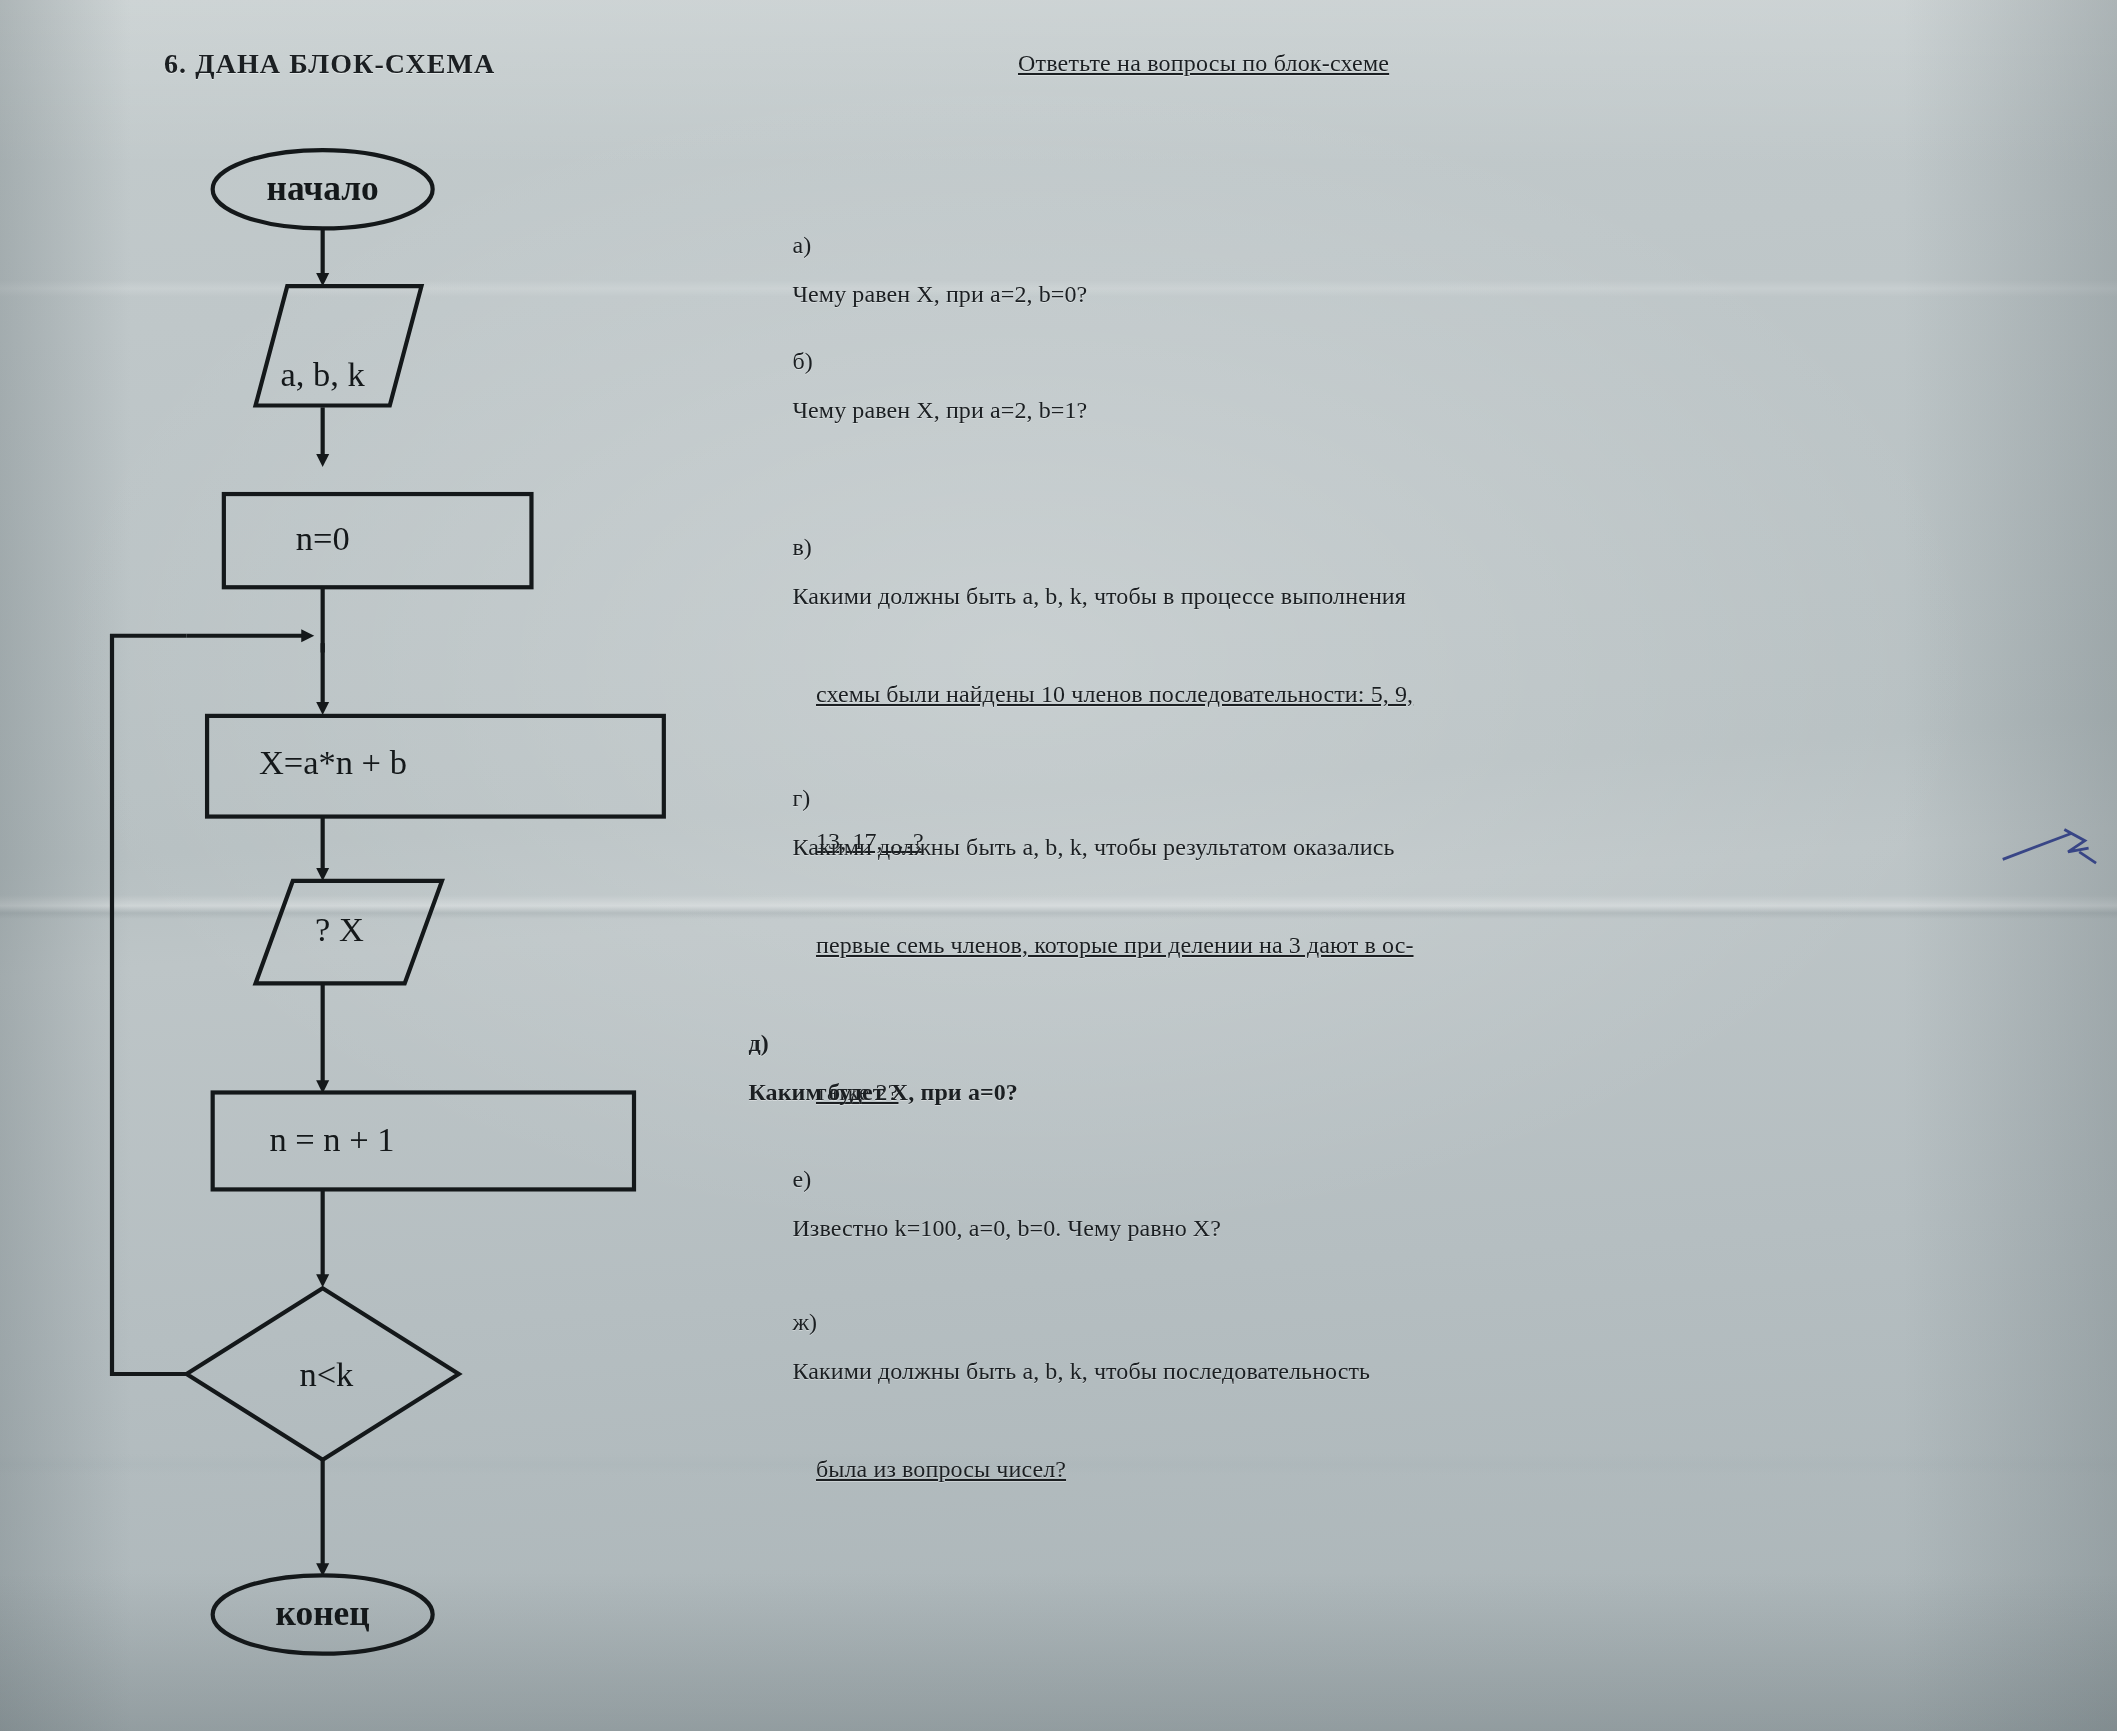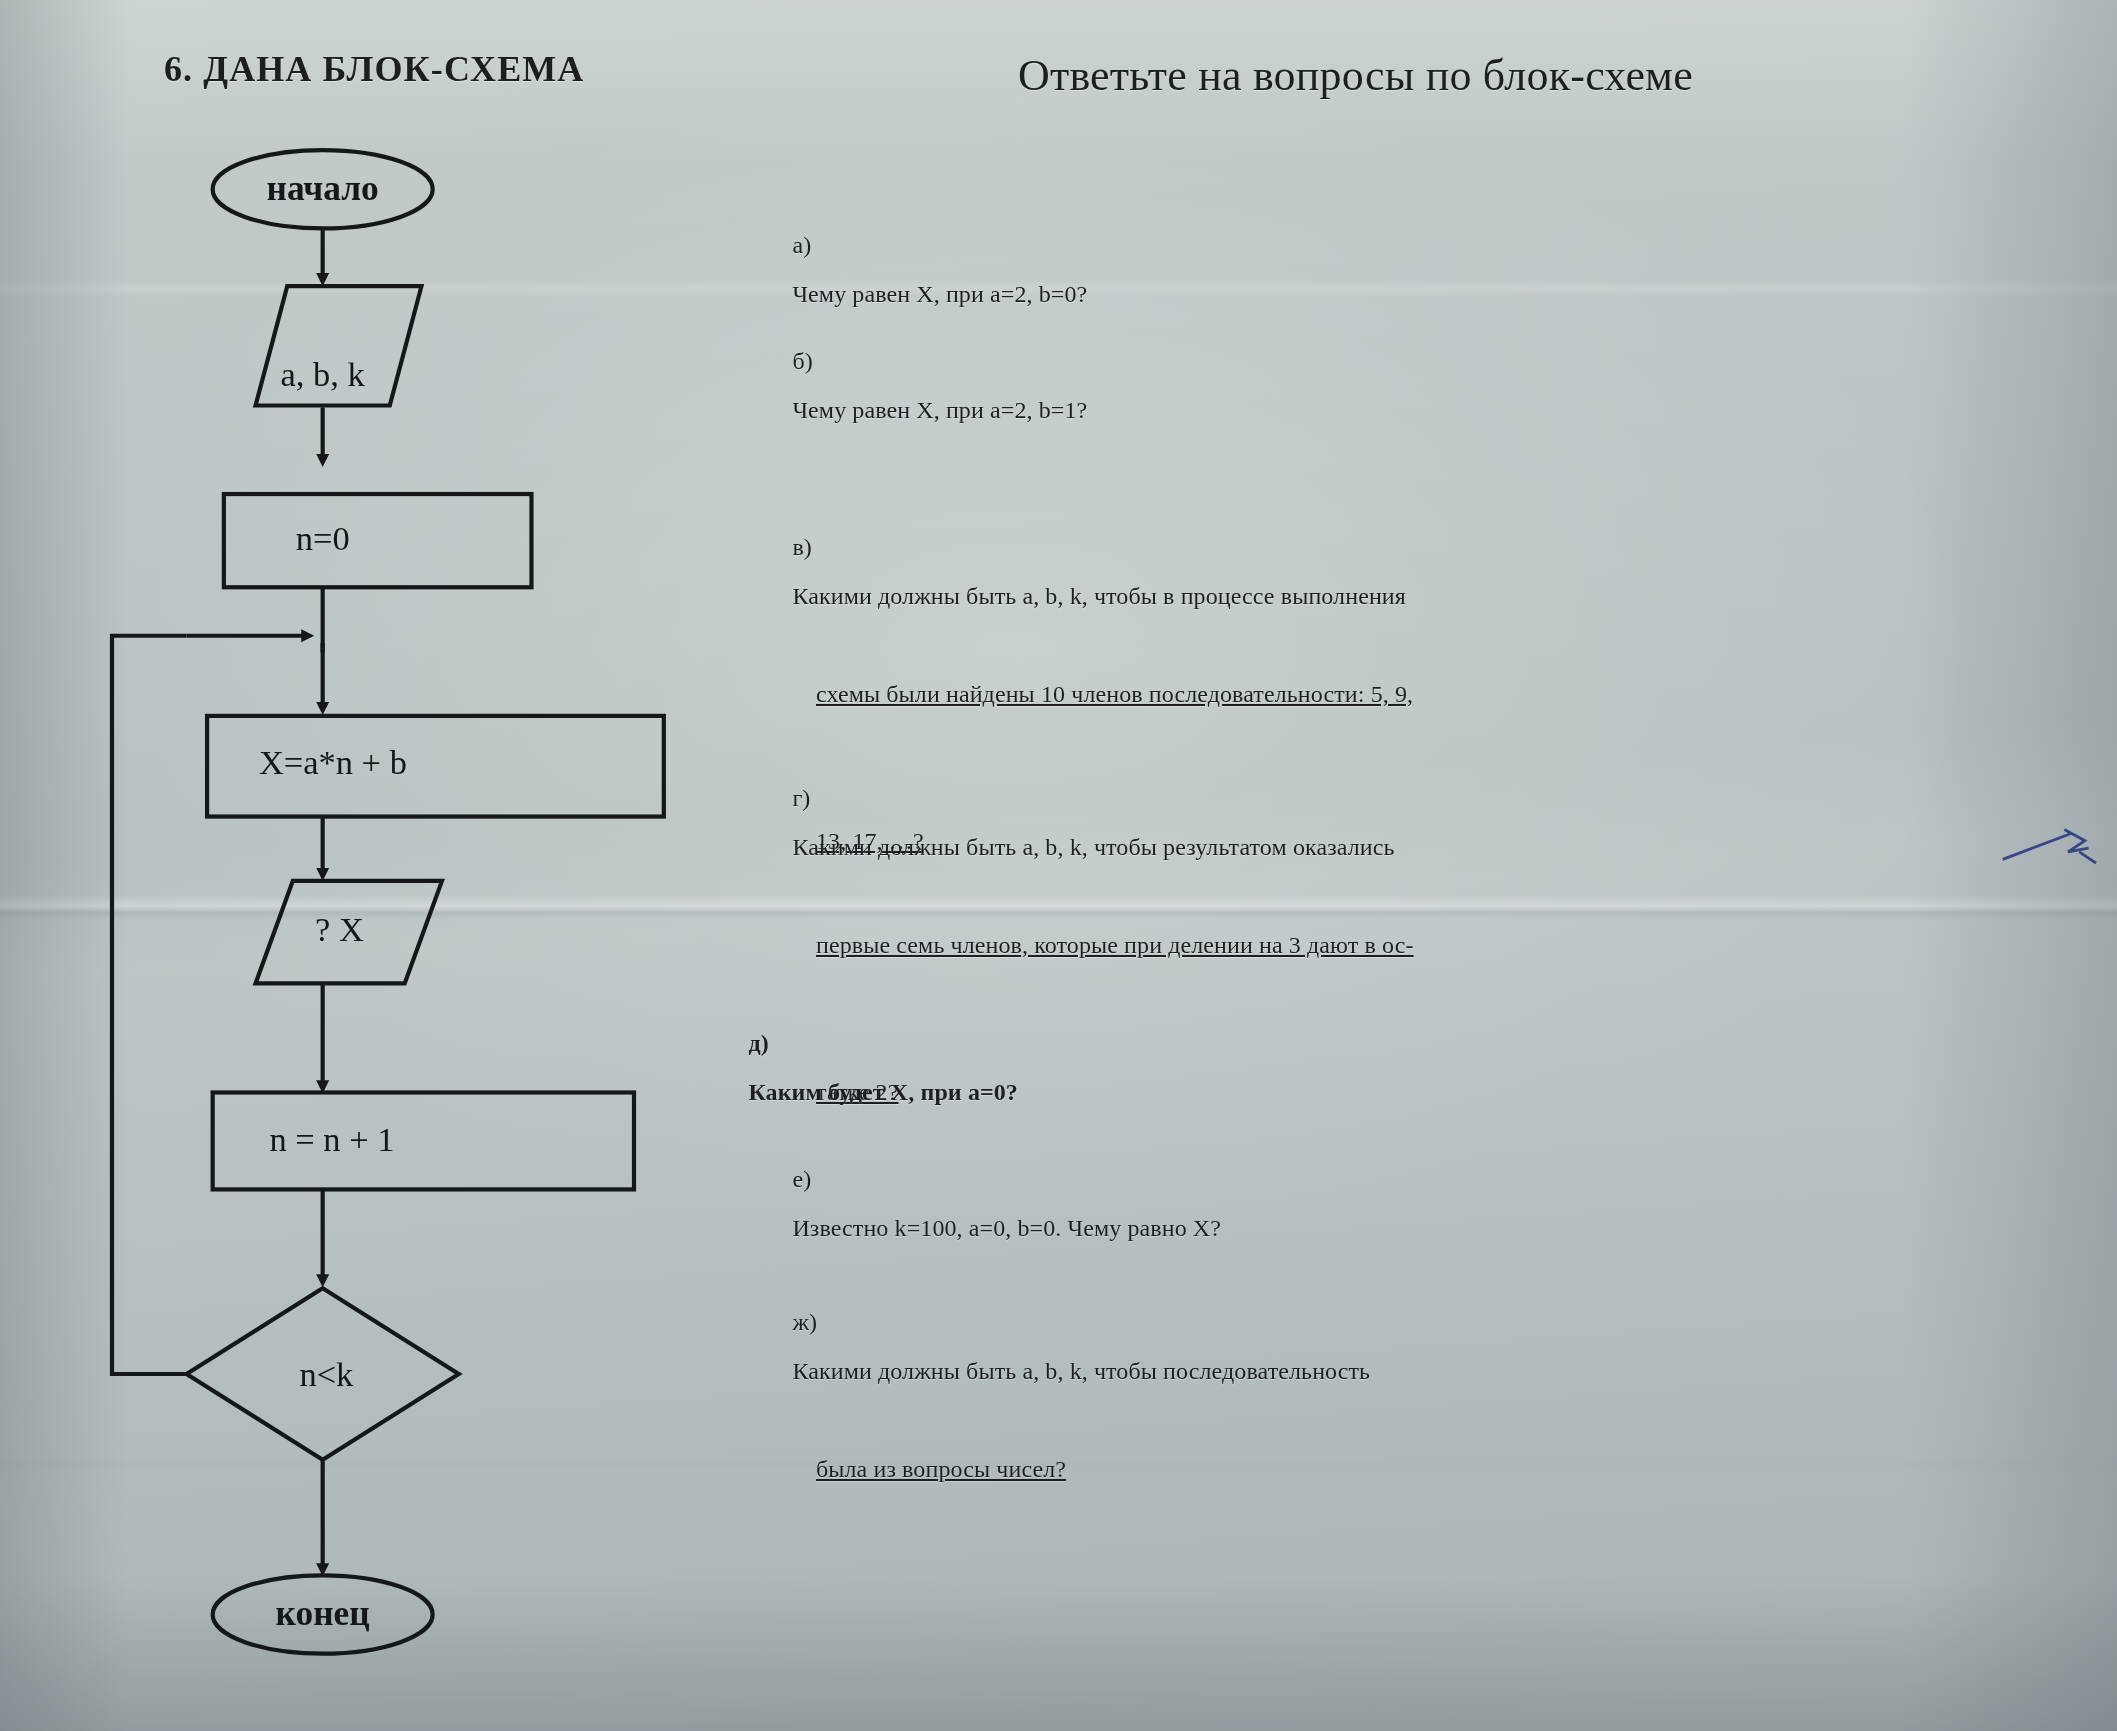--- a/index.html
+++ b/index.html
@@ -23,27 +23,28 @@
   .vshade{position:absolute;top:0;bottom:0;pointer-events:none;}
   .vshade.left{left:0;width:131px;background:linear-gradient(90deg,rgba(90,102,106,.28),rgba(90,102,106,0));}
   .vshade.right{right:0;width:214px;background:linear-gradient(270deg,rgba(96,108,112,.30),rgba(96,108,112,0));}
   .vshade.bottom{left:0;right:0;top:auto;bottom:0;height:158px;background:linear-gradient(0deg,rgba(86,98,102,.30),rgba(86,98,102,0));}
   .vshade.topglow{left:0;right:0;top:0;height:168px;bottom:auto;background:linear-gradient(180deg,rgba(255,255,255,.18),rgba(255,255,255,0));}
 
   
   .hdr-left{
     position:absolute;left:164px;top:48px;
     font-family:"Liberation Serif", serif;
-    font-weight:bold;font-size:36px;letter-spacing:1.1px;
+    font-weight:bold;font-size:28px;letter-spacing:1.1px;
     text-shadow:0 0.9px 0 rgba(255,255,255,.45);
   }
   .hdr-right{
     position:absolute;left:1018px;top:50px;
-    font-size:44px;letter-spacing:0.2px;
+    font-size:24px;letter-spacing:0.2px;
     text-shadow:0 0.9px 0 rgba(255,255,255,.38);
+    text-decoration:underline;
   }
   .q{
     position:absolute;
     font-size:24px;line-height:49px;letter-spacing:0.1px;
     text-shadow:0 0.9px 0 rgba(255,255,255,.36);
     white-space:pre-wrap;
   }
   .q .cont{display:block;padding-left:48px;text-decoration:underline;}
 
   

